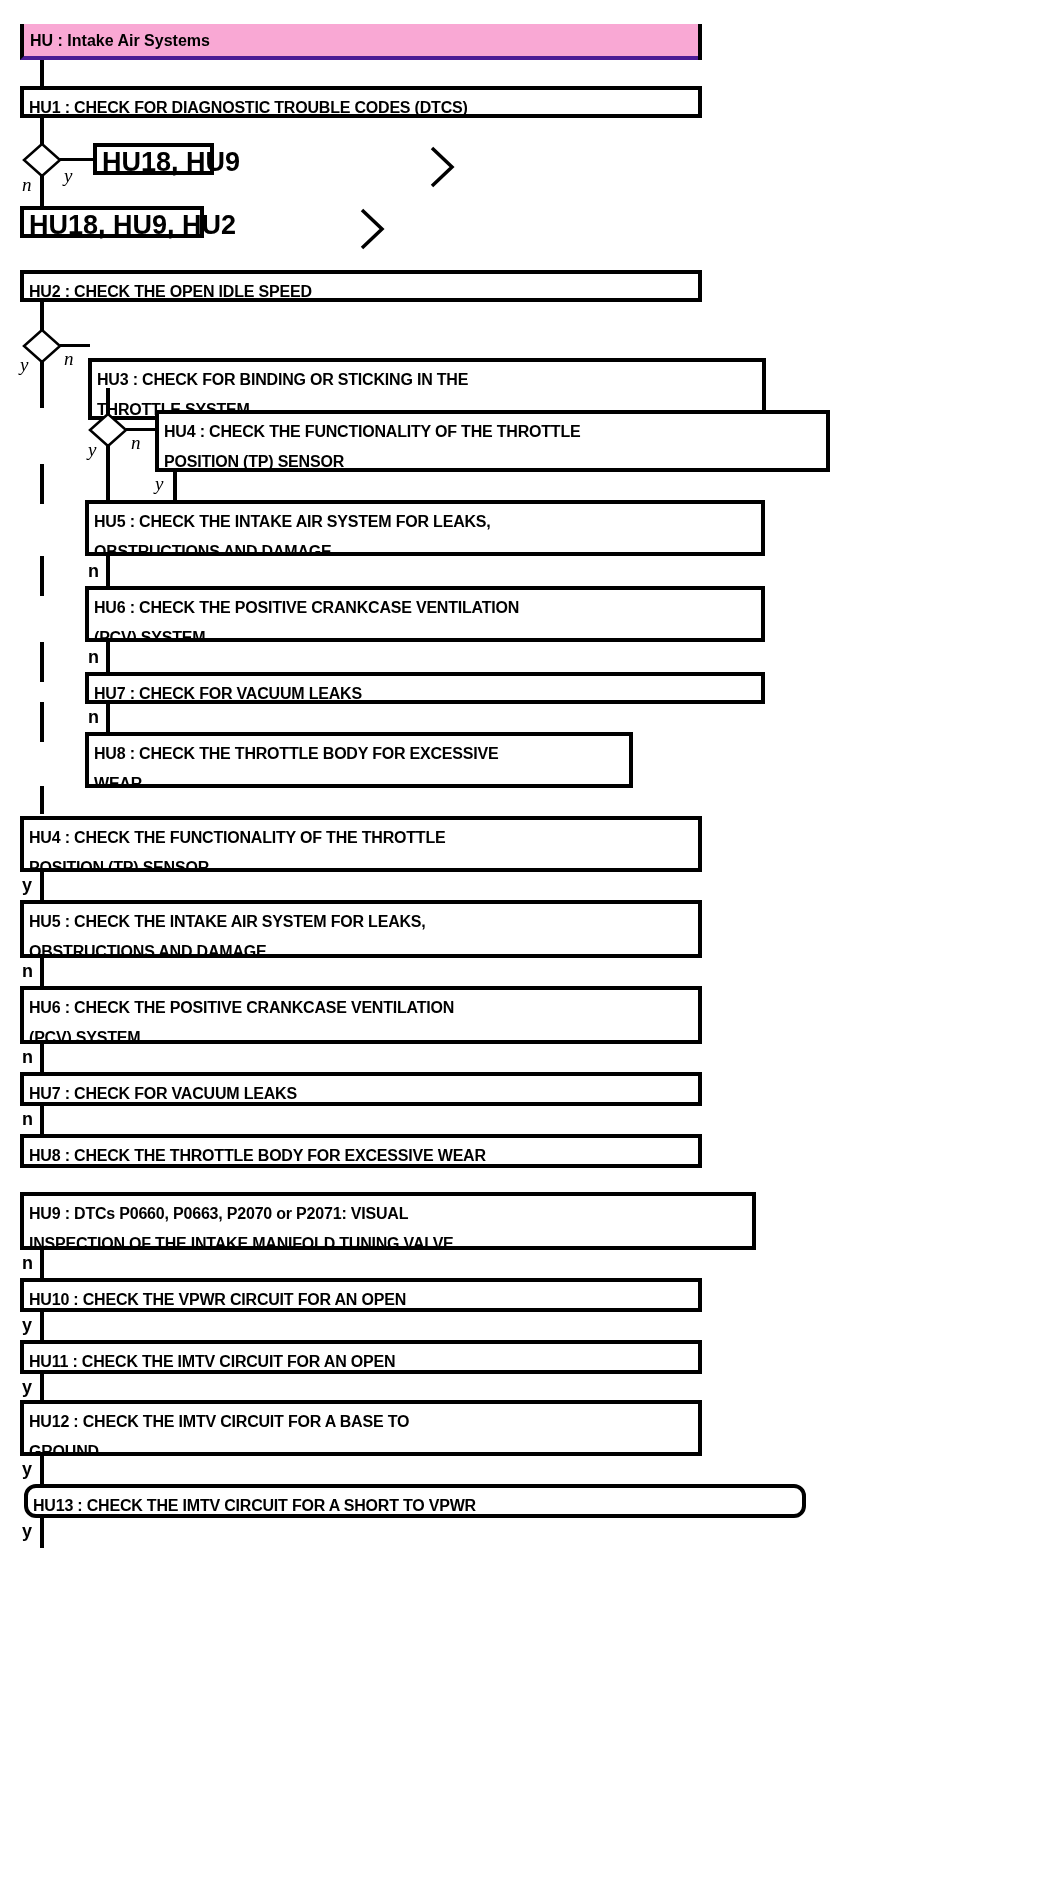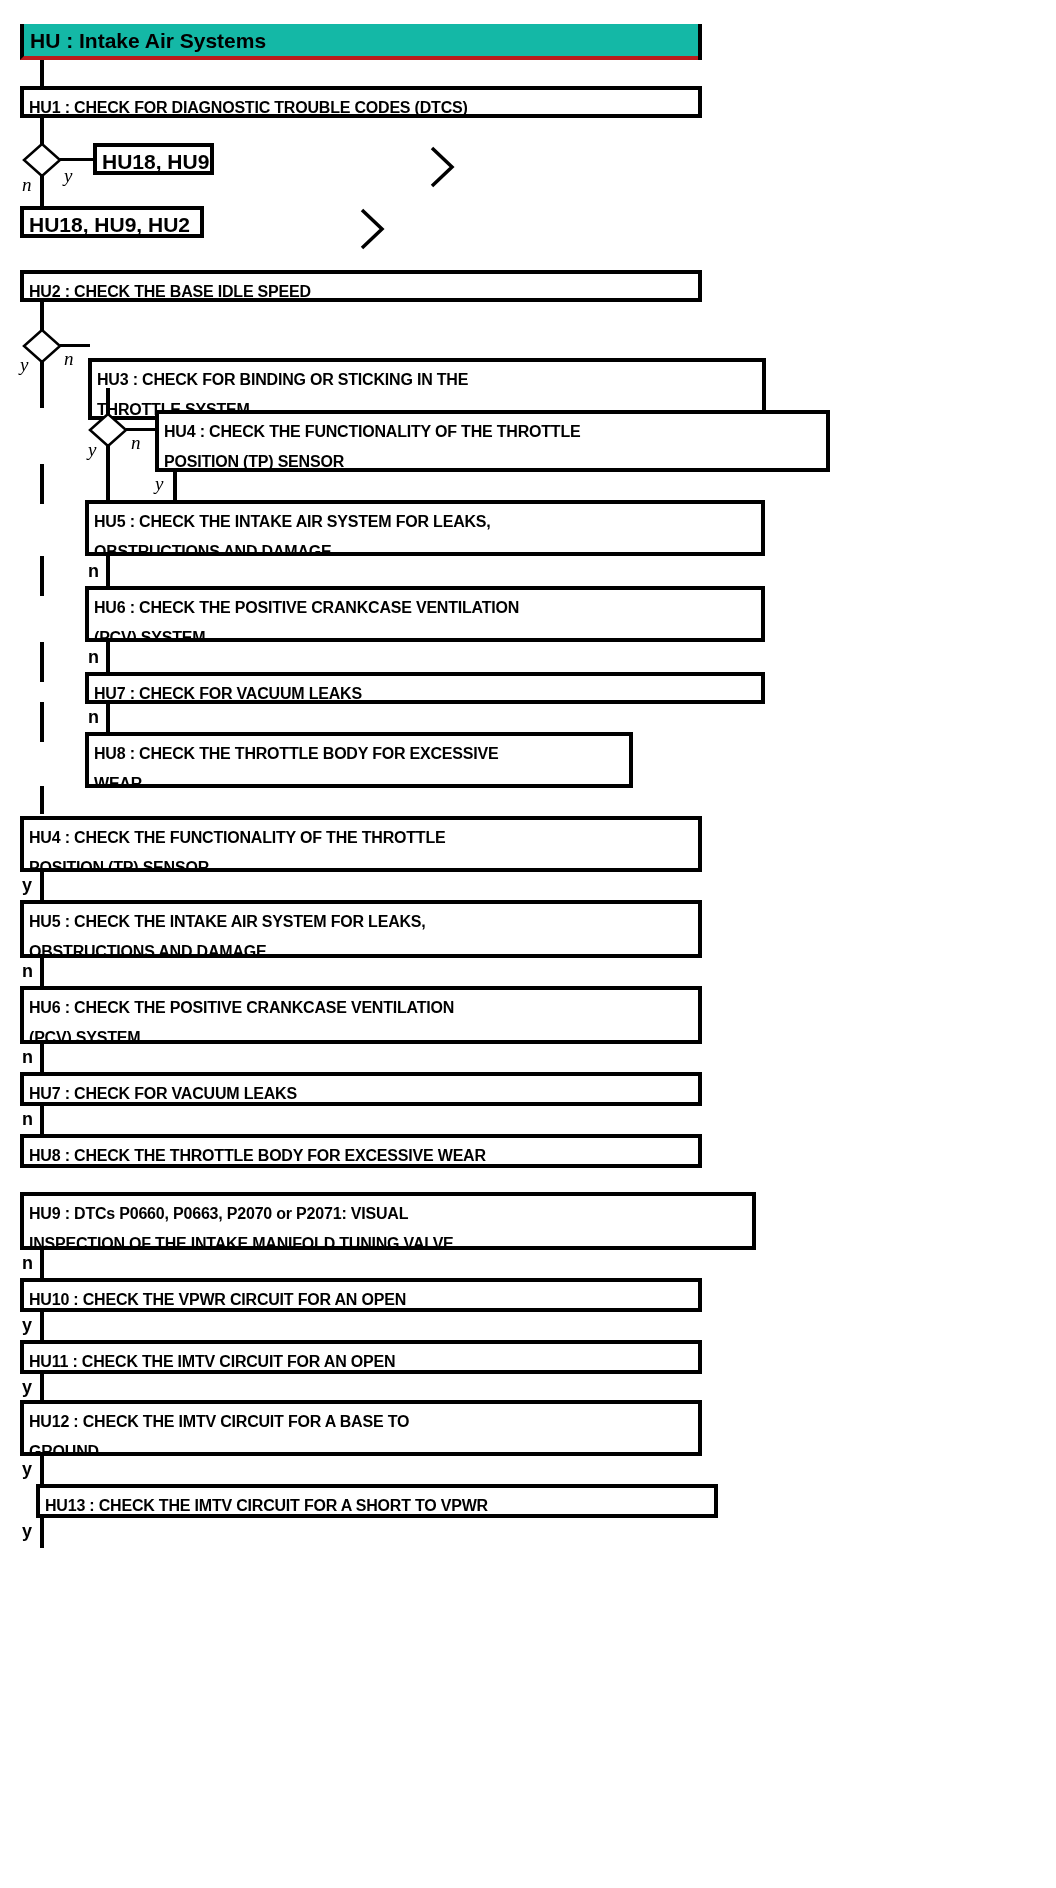--- a/index.html
+++ b/index.html
@@ -28,43 +28,43 @@
     letter-spacing: -0.2px;
     padding: 3px 0 6px 5px;
     white-space: pre-line;
     overflow: hidden;
   }
   
   .titlebox {
     position: absolute;
     box-sizing: border-box;
     border-left: 4px solid #000000;
-    border-bottom: 4px solid #b91c1c;
-    background: #14b8a6;
-    color: #000000;
-    font-weight: bold;
-    font-size: 21px;
+    border-bottom: 4px solid #4c1d95;
+    background: #f9a8d4;
+    color: #000000;
+    font-weight: bold;
+    font-size: 16px;
     line-height: 30px;
     padding: 2px 0 2px 6px;
     white-space: pre-line;
   }
   .titlebox-rightstub {
     position: absolute;
     width: 4px;
     background: #000000;
   }
   
   .refbox {
     position: absolute;
     box-sizing: border-box;
     border: 4px solid #000000;
     background: #ffffff;
     color: #000000;
     font-weight: bold;
-    font-size: 21px;
+    font-size: 27px;
     line-height: 28px;
     padding: 1px 5px 1px 5px;
     white-space: nowrap;
   }
   
   .vline {
     position: absolute;
     width: 4px;
     background: #000000;
   }
@@ -133,21 +133,21 @@
     <svg width="30" height="46" viewBox="0 0 30 46">
       <polyline points="4,4 24,23 4,42" fill="none" stroke="#000000" stroke-width="3.5"></polyline>
     </svg>
   </div>
   <div class="chevron" style="left:358px; top:206px;">
     <svg width="30" height="46" viewBox="0 0 30 46">
       <polyline points="4,4 24,23 4,42" fill="none" stroke="#000000" stroke-width="3.5"></polyline>
     </svg>
   </div>
 
-  <div class="box" style="left:20px; top:270px; width:682px; height:32px;">HU2 : CHECK THE BASE IDLE SPEED</div>
+  <div class="box" style="left:20px; top:270px; width:682px; height:32px;">HU2 : CHECK THE OPEN IDLE SPEED</div>
 
   <div class="vline" style="left:40px; top:302px; height:28px;"></div>
 
   <div class="diamond" style="left:22px; top:328px;">
     <svg width="40" height="36" viewBox="0 0 40 36">
       <polygon points="20,2 38,18 20,34 2,18" fill="#ffffff" stroke="#000000" stroke-width="2.5"></polygon>
     </svg>
   </div>
   <div class="hline" style="left:60px; top:344px; width:30px;"></div>
   <div class="blabel" style="left:64px; top:349px;">n</div>
@@ -231,17 +231,17 @@
 
   <div class="box" style="left:20px; top:1340px; width:682px; height:34px;">HU11 : CHECK THE IMTV CIRCUIT FOR AN OPEN</div>
   <div class="vline" style="left:40px; top:1374px; height:26px;"></div>
   <div class="blabel plain" style="left:22px; top:1378px;">y</div>
 
   <div class="box" style="left:20px; top:1400px; width:682px; height:56px;">HU12 : CHECK THE IMTV CIRCUIT FOR A BASE TO
 GROUND</div>
   <div class="vline" style="left:40px; top:1456px; height:28px;"></div>
   <div class="blabel plain" style="left:22px; top:1460px;">y</div>
 
-  <div class="box" style="left:36px; top:1484px; width:682px; height:34px;">HU13 : CHECK THE IMTV CIRCUIT FOR A SHORT TO VPWR</div>
+  <div class="box" style="left:24px; top:1484px; width:782px; height:34px;border-radius:12px;">HU13 : CHECK THE IMTV CIRCUIT FOR A SHORT TO VPWR</div>
   <div class="vline" style="left:40px; top:1518px; height:30px;"></div>
   <div class="blabel plain" style="left:22px; top:1522px;">y</div>
 
 </div>
 
 </body></html>

